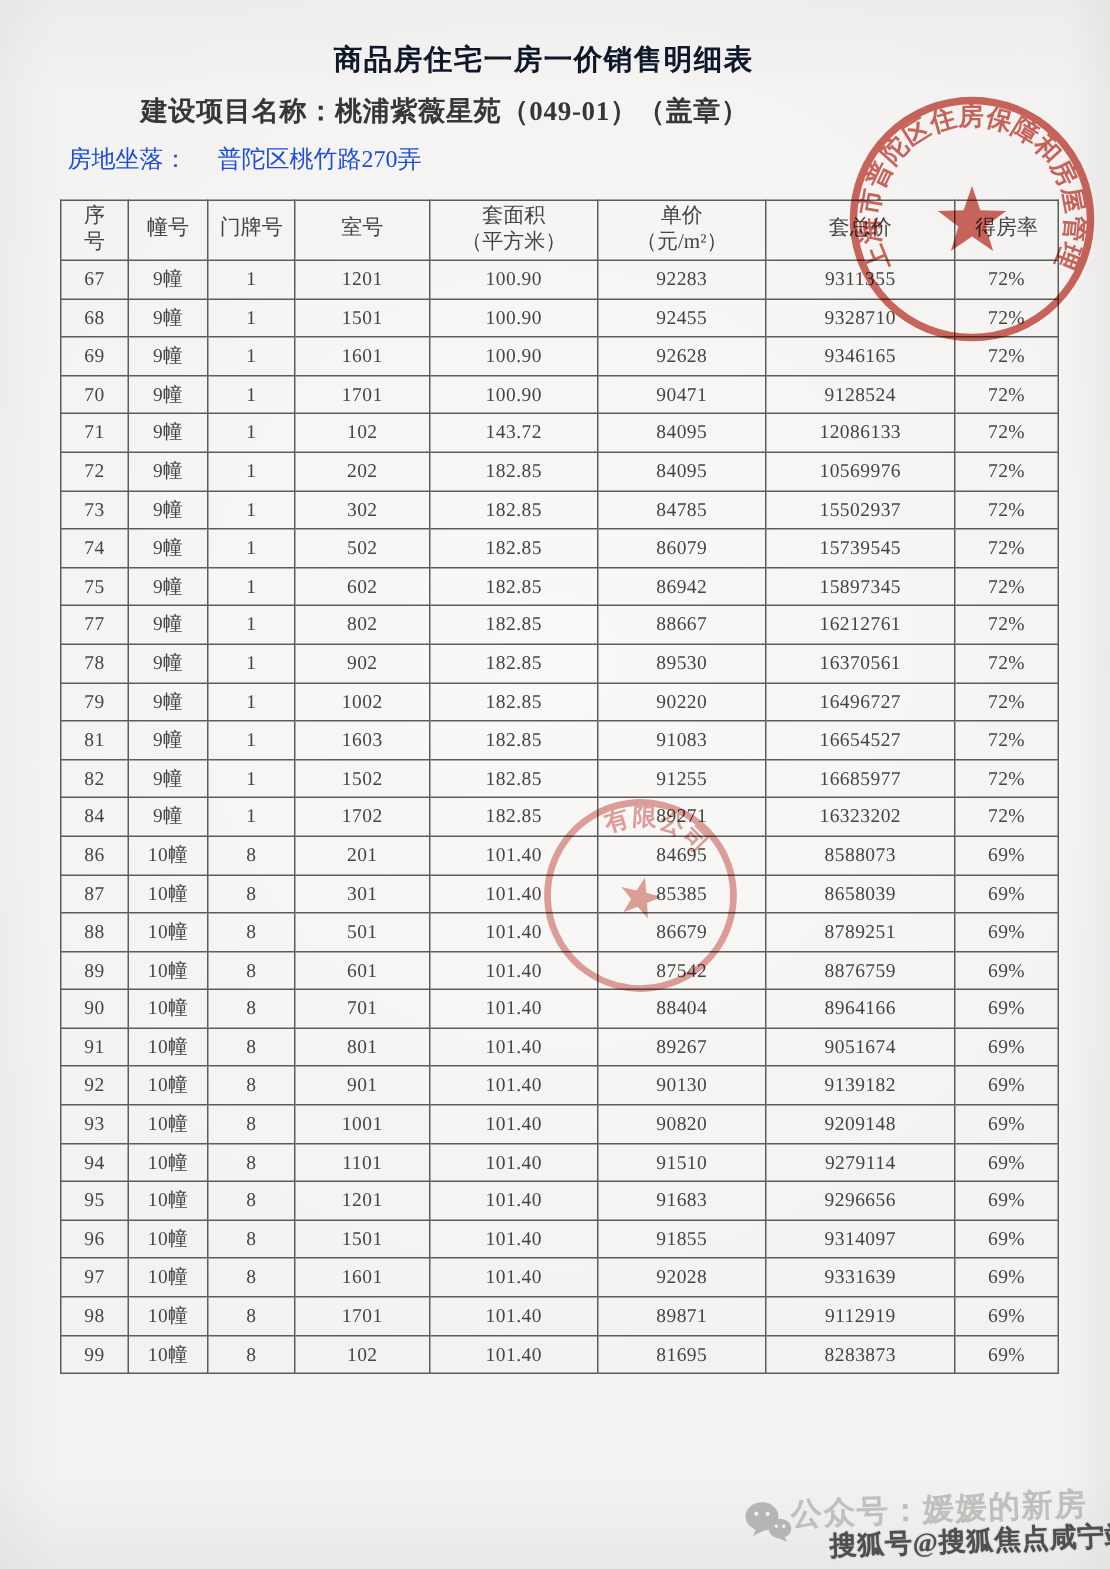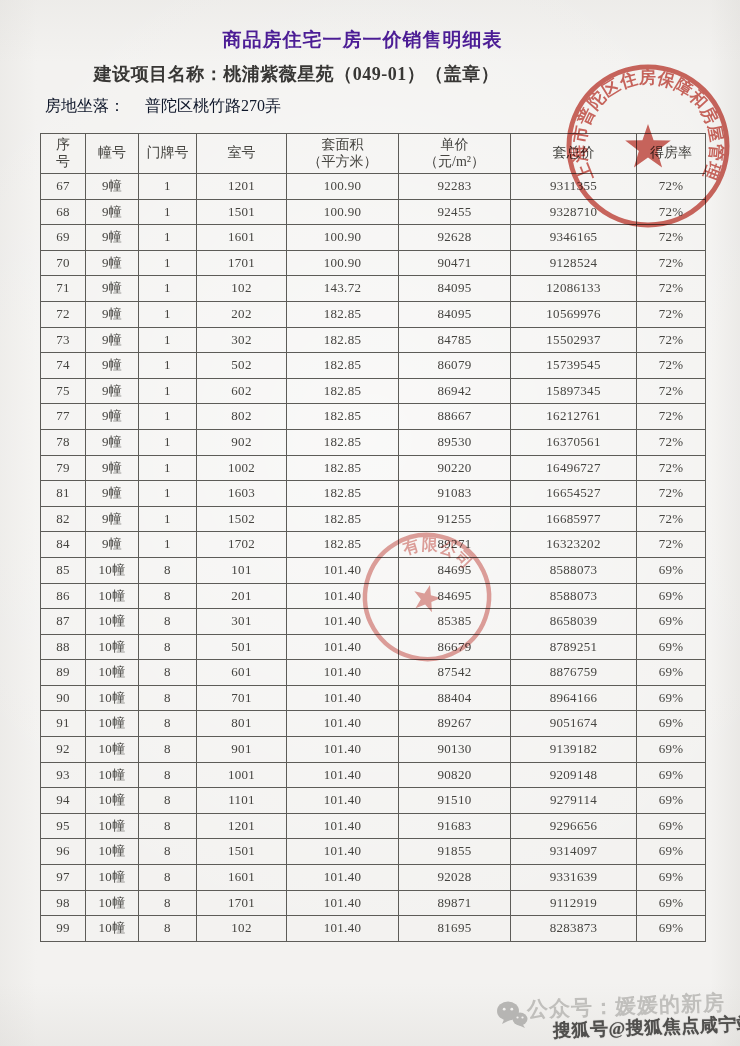--- a/index.html
+++ b/index.html
@@ -11,28 +11,28 @@
   }
   .paper-shade {
     position:absolute; inset:0; pointer-events:none;
     background:
       radial-gradient(ellipse 90% 70% at 50% 42%, rgba(255,255,255,.55), rgba(255,255,255,0) 70%),
       linear-gradient(180deg, rgba(220,218,214,.25) 0%, rgba(255,255,255,0) 6%, rgba(255,255,255,0) 94%, rgba(214,212,208,.3) 100%),
       linear-gradient(90deg, rgba(221,219,215,.3) 0%, rgba(255,255,255,0) 5%, rgba(255,255,255,0) 96%, rgba(216,214,210,.35) 100%);
   }
   .doc-title {
     position:absolute; top:27px; left:0; width:725px; text-align:center;
-    font-size:19px; font-weight:bold; letter-spacing:1px; color:#4c1d95;
+    font-size:19px; font-weight:bold; letter-spacing:1px; color:#0f172a;
   }
   .doc-project {
     position:absolute; top:62px; left:0; width:593px; text-align:center;
     font-size:18px; font-weight:bold; letter-spacing:.5px; color:#383735;
   }
   .doc-location {
-    position:absolute; top:96px; left:45px; font-size:16px; color:#0f172a;
+    position:absolute; top:96px; left:45px; font-size:16px; color:#1d4ed8;
   }
   .doc-location .loc-val { margin-left:20px; }
 
   table.price-table {
     position:absolute; left:40px; top:133px; width:665px;
     border-collapse:collapse; table-layout:fixed;
   }
   .price-table th, .price-table td {
     border:1px solid #5d5c58; text-align:center; padding:0;
     font-weight:normal; color:#454440; overflow:hidden;
@@ -248,30 +248,20 @@
           <td>84</td>
           <td>9幢</td>
           <td>1</td>
           <td>1702</td>
           <td>182.85</td>
           <td>89271</td>
           <td>16323202</td>
           <td>72%</td>
         </tr>
         <tr>
-          <td>85</td>
-          <td>10幢</td>
-          <td>8</td>
-          <td>101</td>
-          <td>101.40</td>
-          <td>84695</td>
-          <td>8588073</td>
-          <td>69%</td>
-        </tr>
-        <tr>
           <td>86</td>
           <td>10幢</td>
           <td>8</td>
           <td>201</td>
           <td>101.40</td>
           <td>84695</td>
           <td>8588073</td>
           <td>69%</td>
         </tr>
         <tr>

